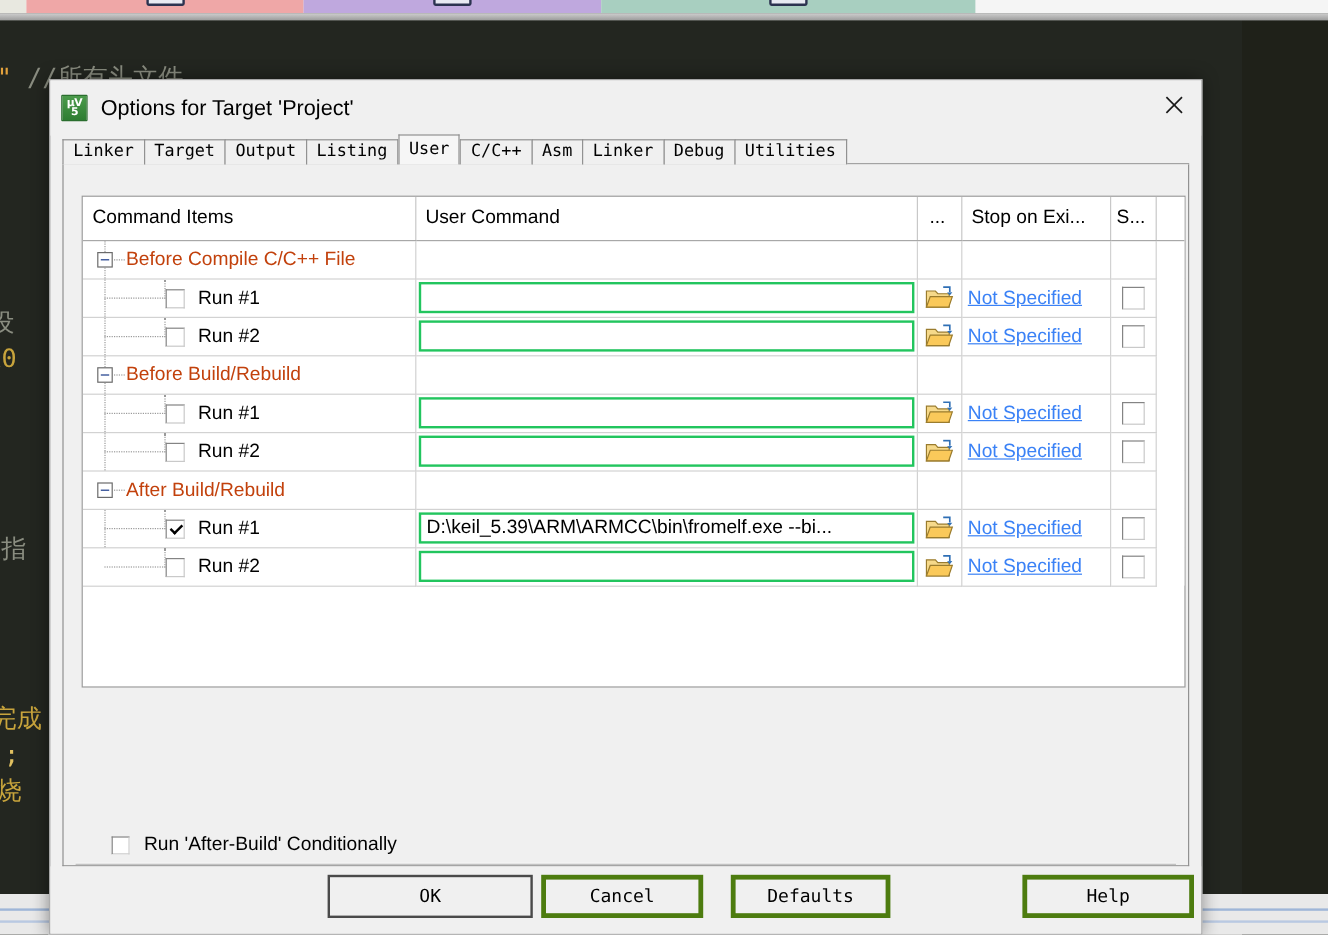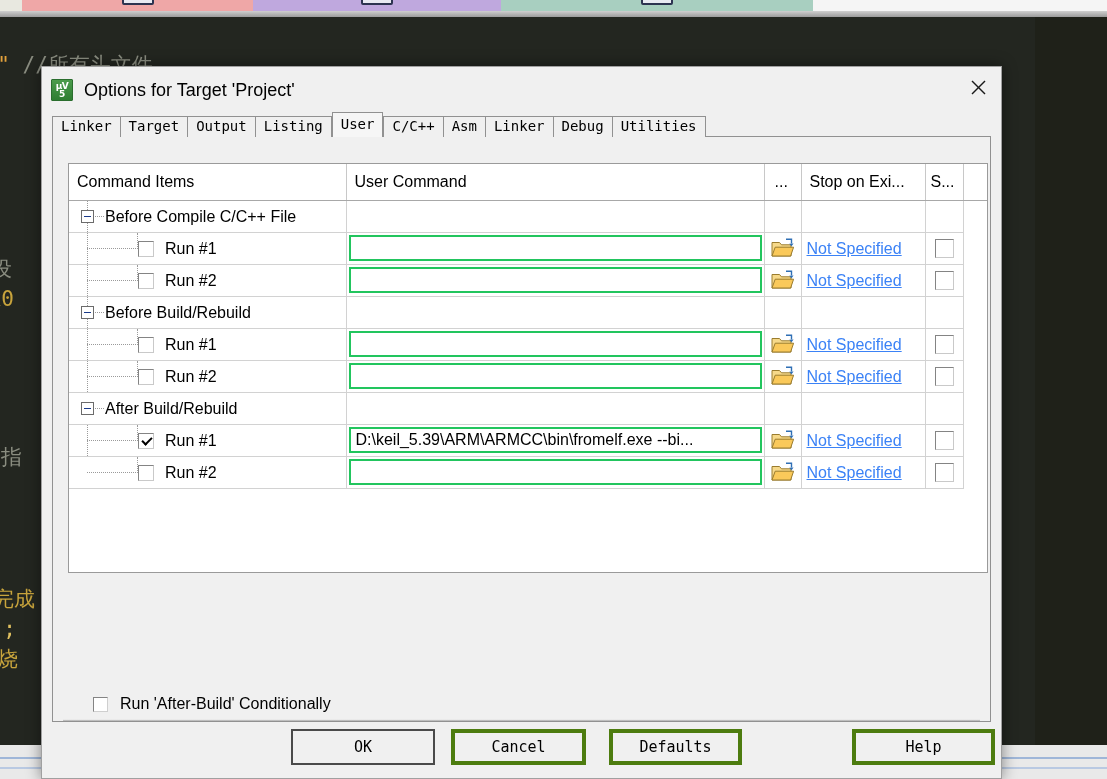--- a/index.html
+++ b/index.html
@@ -194,21 +194,21 @@
   .grp-box::before {
     content: ""; position: absolute; left: 2px; top: 5px;
     width: 7px; height: 1px; background: #1a3a8a;
   }
   .grp-dash {
     position: absolute; left: 26px; top: 15px; width: 9px; height: 0;
     border-top: 1px dotted #9a9a9a;
   }
   .grp-label {
     position: absolute; left: 36px; top: 0; line-height: 31px;
-    font-size: 16px; color: #000000; white-space: nowrap;
+    font-size: 16px; color: #c2410c; white-space: nowrap;
   }
   .child-hline {
     position: absolute; left: 18px; top: 15px; width: 51px; height: 0;
     border-top: 1px dotted #9a9a9a;
   }
   .child-vstub {
     position: absolute; left: 68px; top: 0; width: 0; height: 16px;
     border-left: 1px dotted #9a9a9a;
   }
   .cb {
@@ -285,21 +285,21 @@
     background: #f0f0f0;
     border: 4px solid #4d7c0f;
     font-family: "DejaVu Sans Mono", monospace;
     font-size: 15px; color: #000;
     display: flex; align-items: center; justify-content: center;
     cursor: pointer;
   }
   .btn.default {
     border: 2px solid #4a4a4a;
   }
-  #btn-ok      { left: 249px; width: 144px; }
+  #btn-ok      { left: 231px; width: 171px; }
   #btn-cancel  { left: 409px; width: 135px; }
   #btn-def     { left: 567px; width: 133px; }
   #btn-help    { left: 810px; width: 143px; }
 
   #panel-sep {
     position: absolute; left: 10px; right: 10px; bottom: 0; height: 2px;
     background: linear-gradient(#ffffff, #a9a9a9);
   }
 </style>
 </head>

